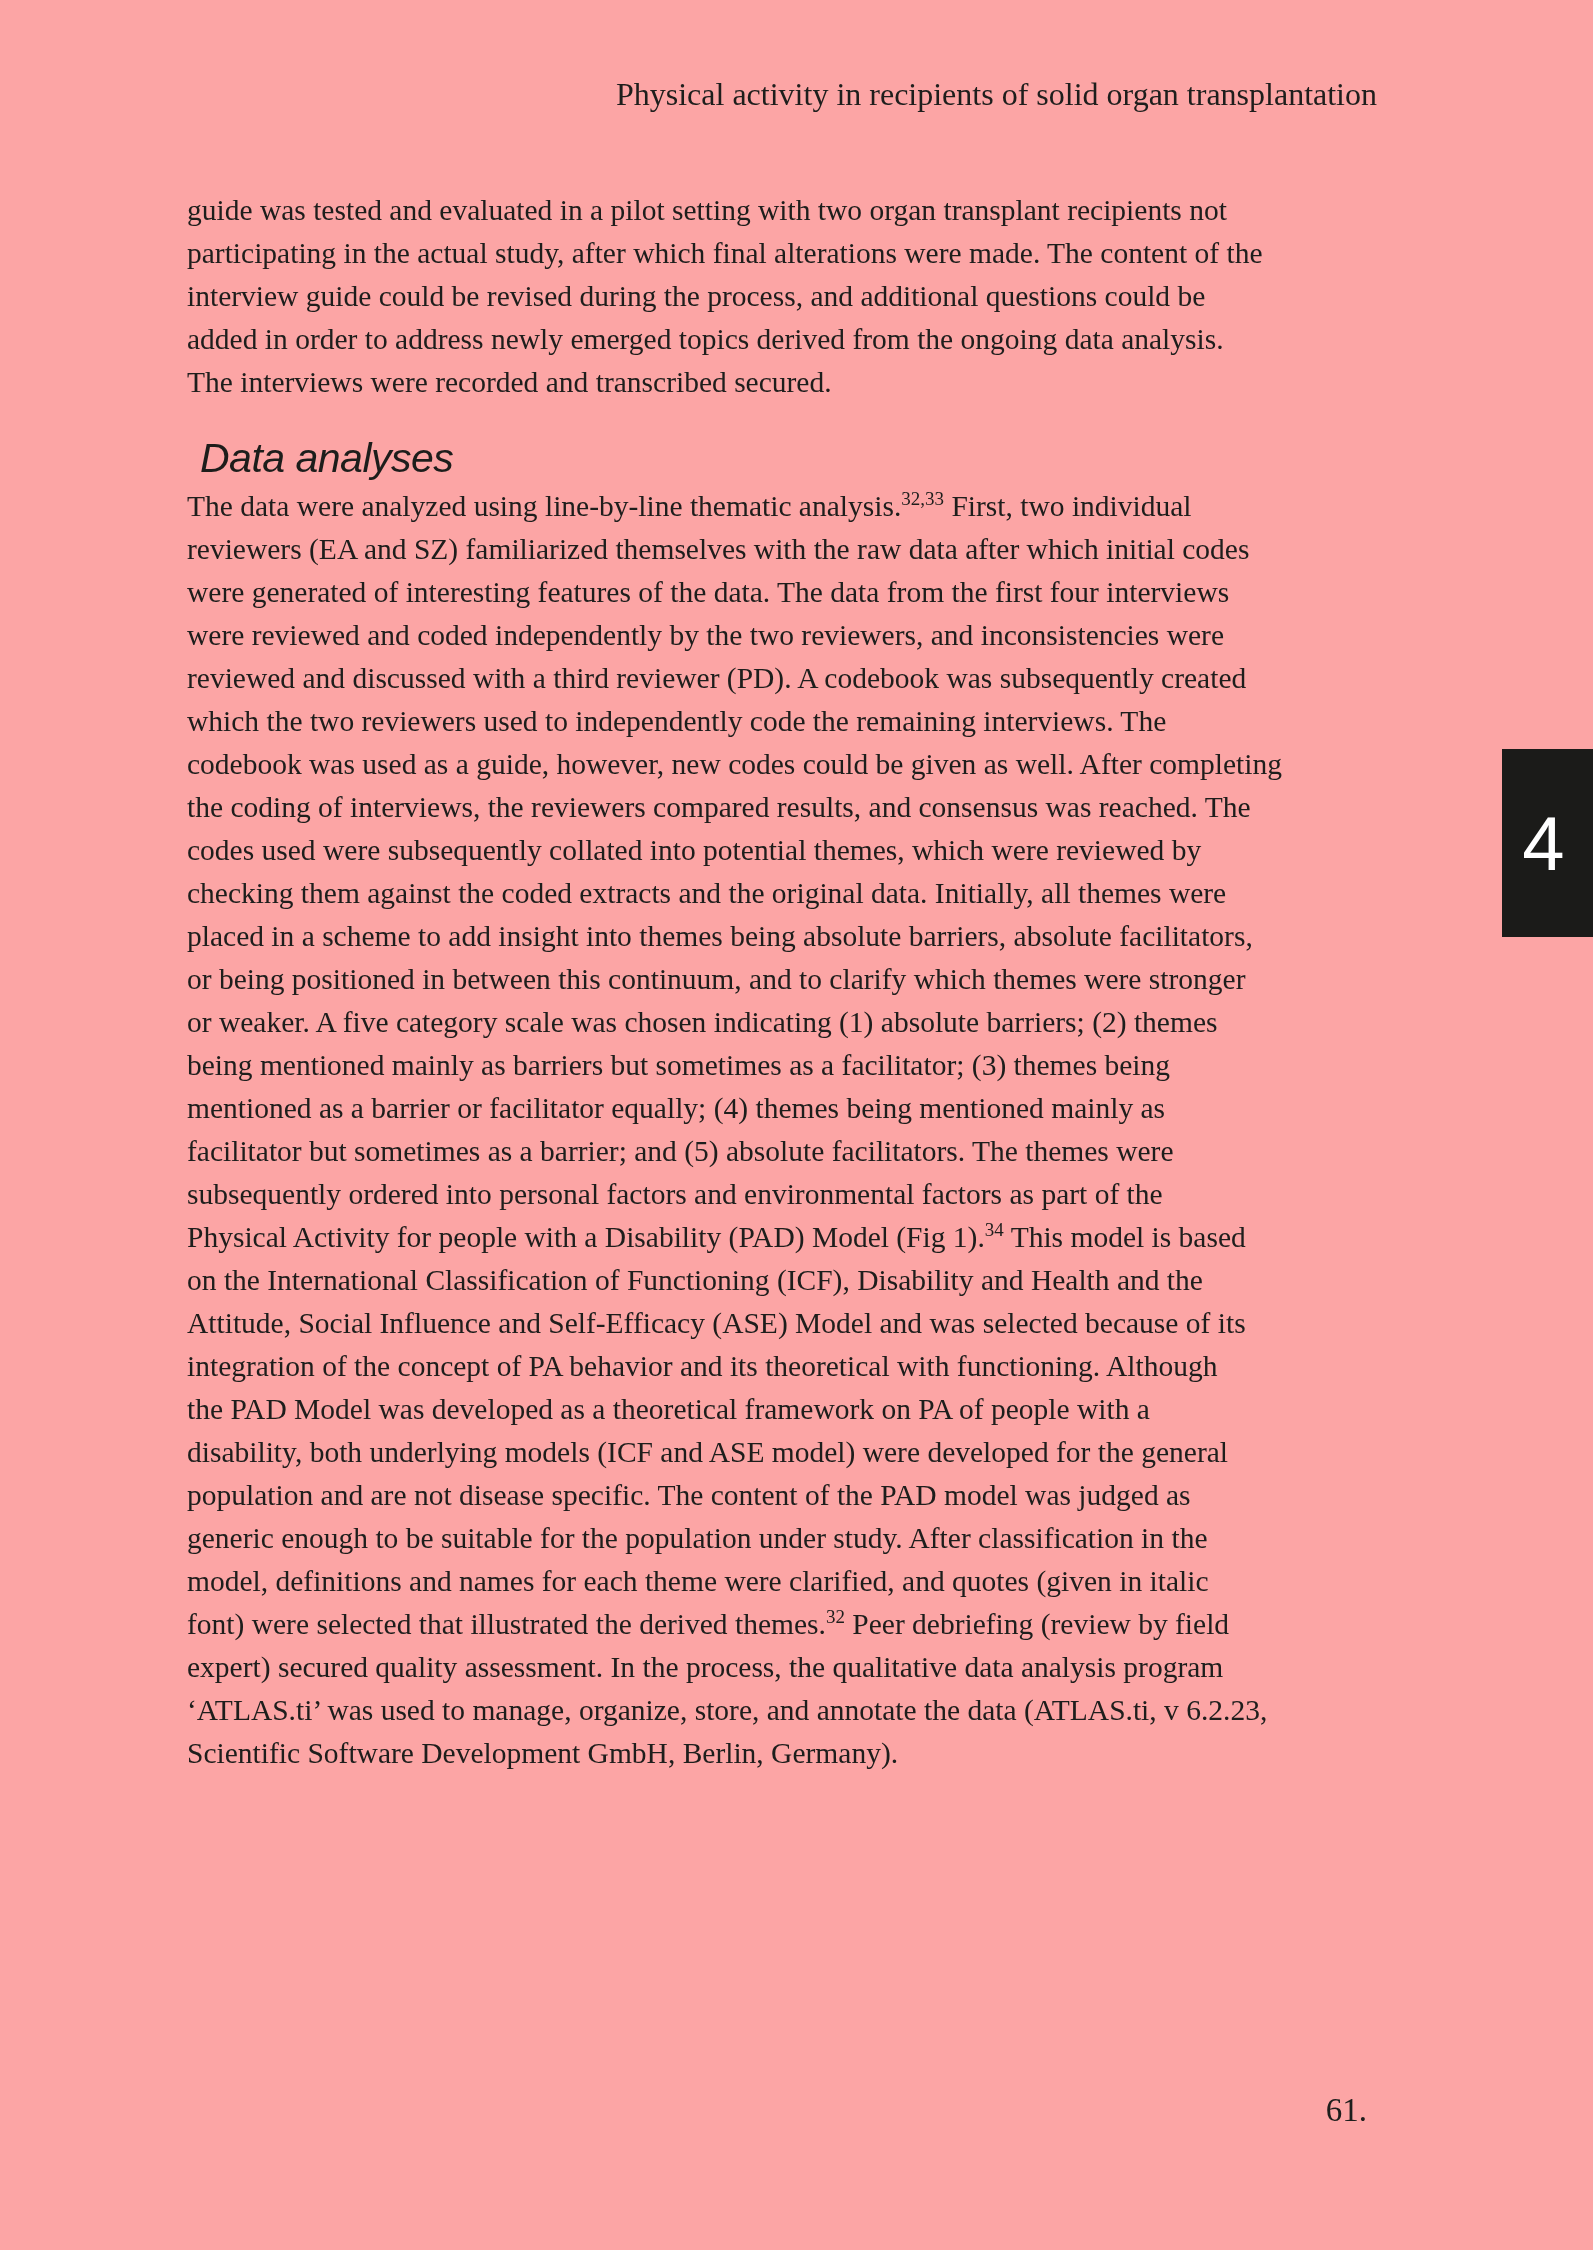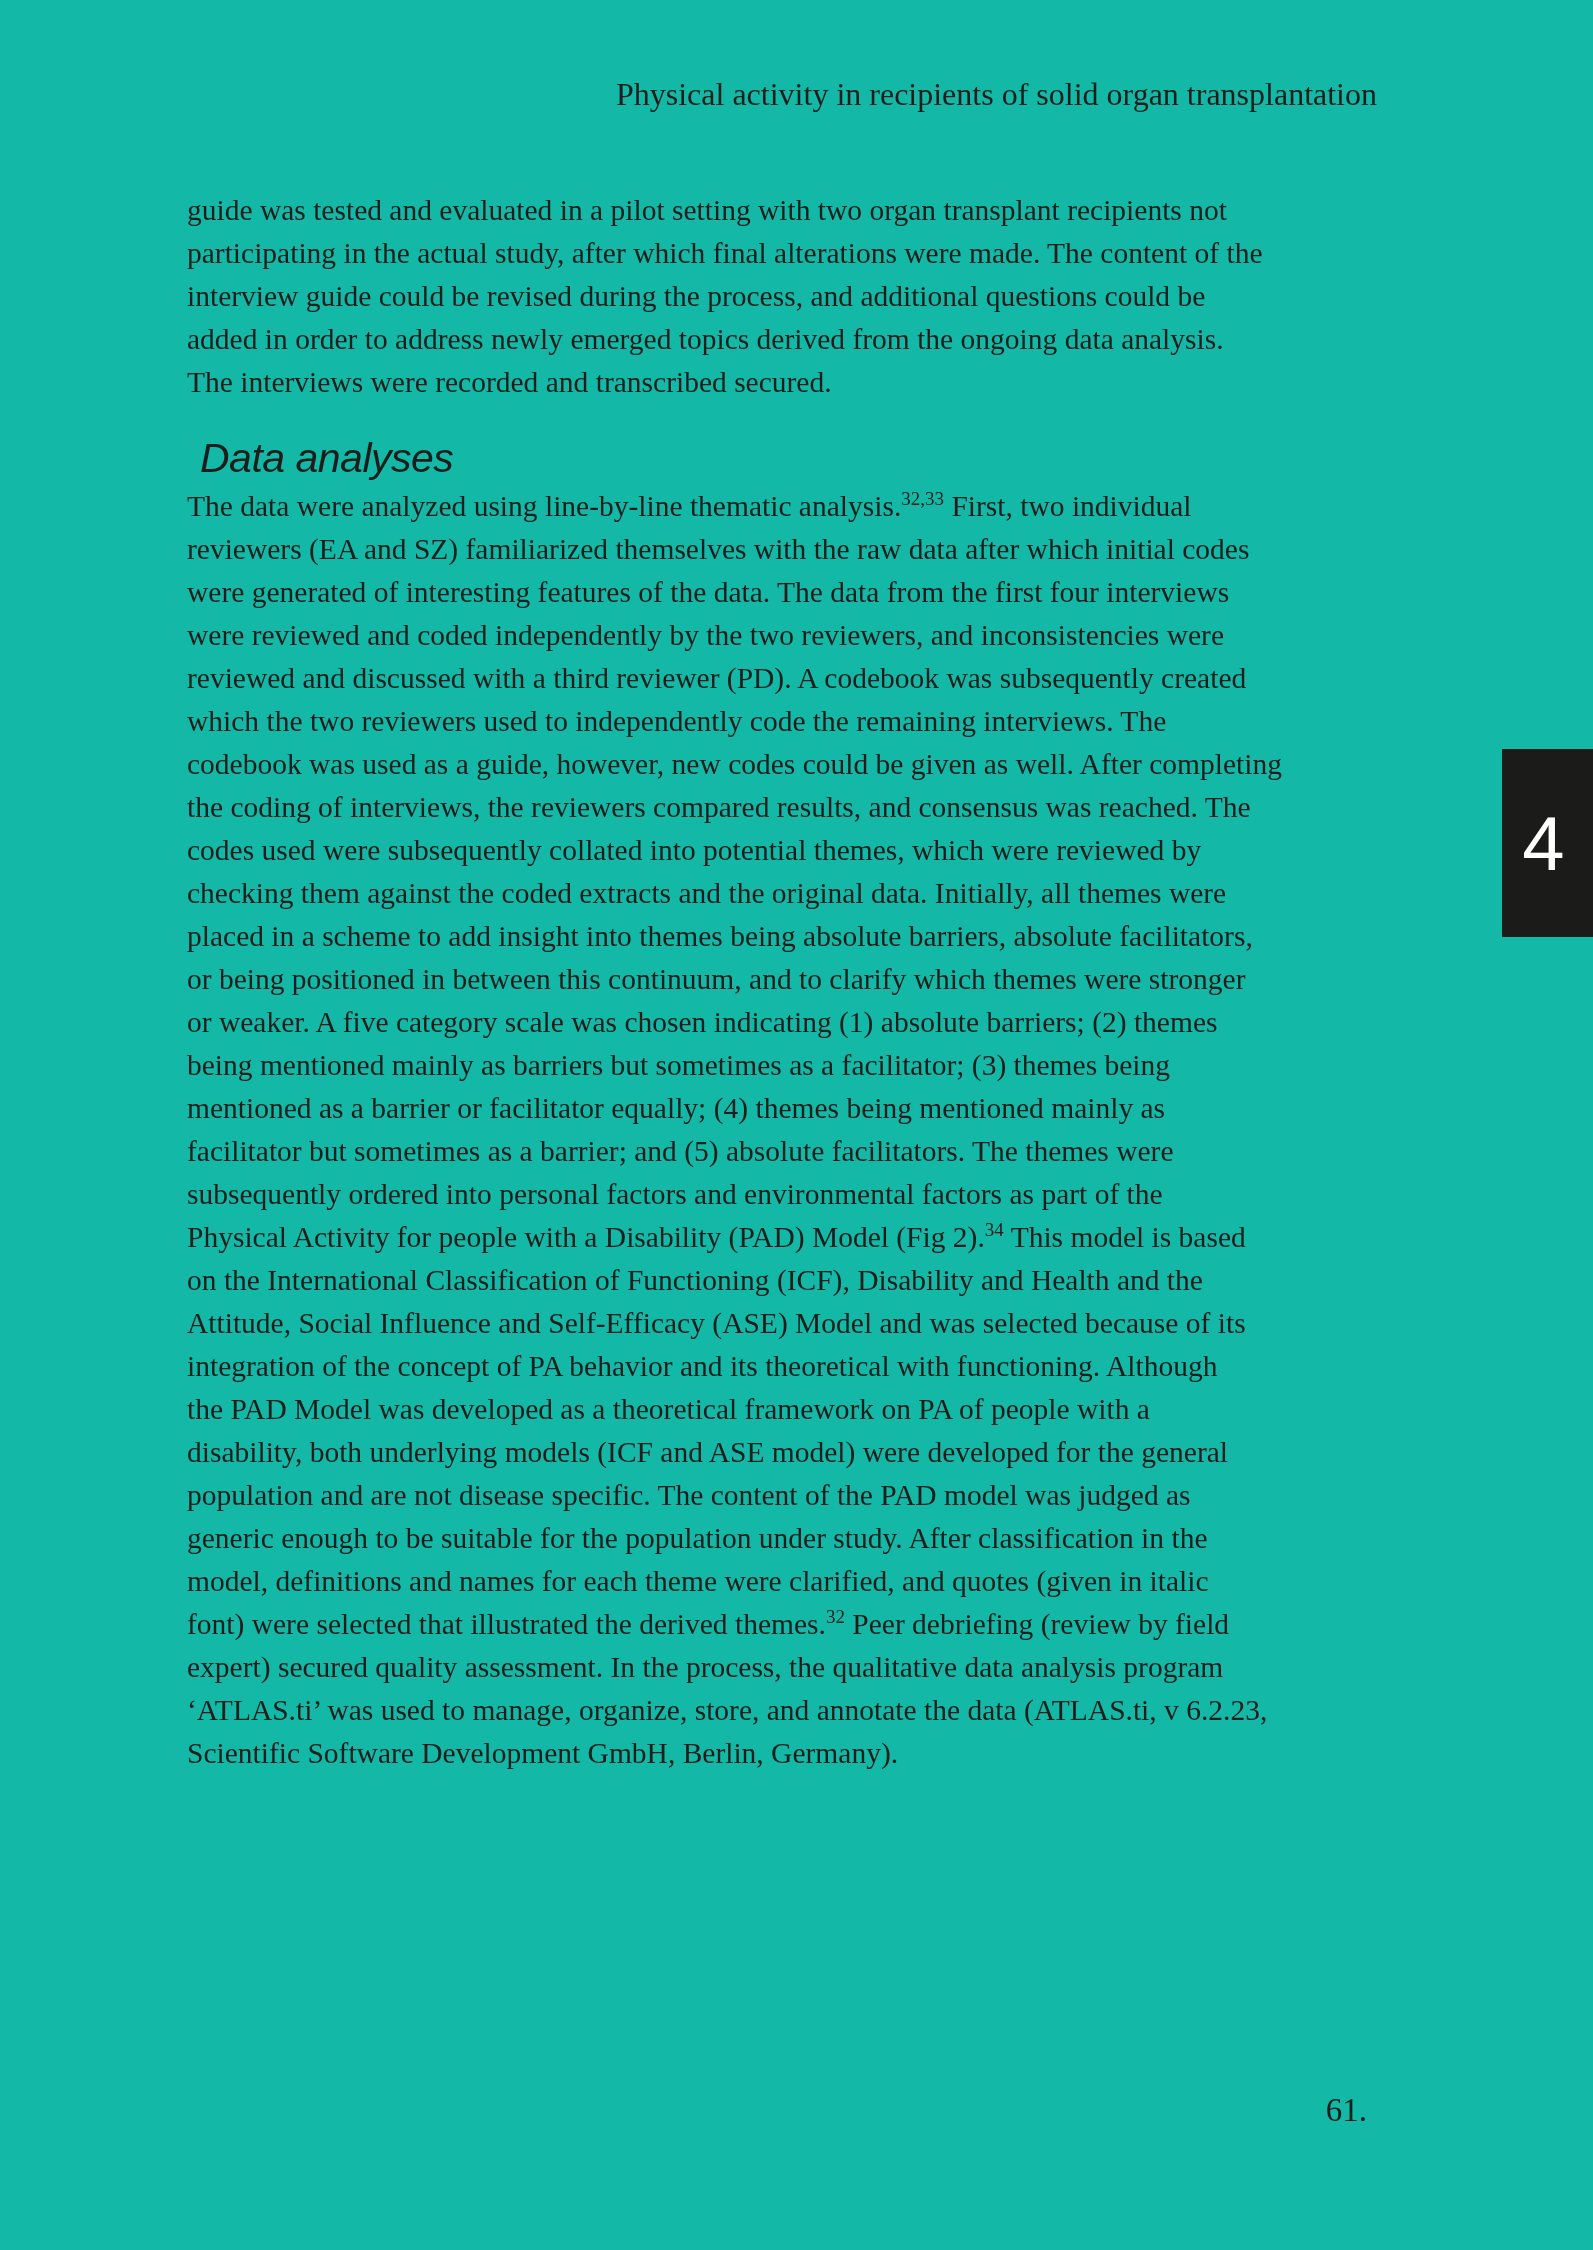--- a/index.html
+++ b/index.html
@@ -4,21 +4,21 @@
 <style>
   html, body {
     margin: 0;
     padding: 0;
     background: #ffffff;
   }
   .page {
     position: relative;
     width: 1593px;
     height: 2250px;
-    background: #14b8a6;
+    background: #fca5a5;
     font-family: "Liberation Serif", serif;
     color: #1e1e1c;
     overflow: hidden;
   }
   .running-header {
     position: absolute;
     top: 76px;
     right: 216px;
     font-size: 32px;
     white-space: nowrap;
@@ -117,21 +117,21 @@
       <div class="line"><span>the coding of interviews, the reviewers compared results, and consensus was reached. The</span></div>
       <div class="line"><span>codes used were subsequently collated into potential themes, which were reviewed by</span></div>
       <div class="line"><span>checking them against the coded extracts and the original data. Initially, all themes were</span></div>
       <div class="line"><span>placed in a scheme to add insight into themes being absolute barriers, absolute facilitators,</span></div>
       <div class="line"><span>or being positioned in between this continuum, and to clarify which themes were stronger</span></div>
       <div class="line"><span>or weaker. A five category scale was chosen indicating (1) absolute barriers; (2) themes</span></div>
       <div class="line"><span>being mentioned mainly as barriers but sometimes as a facilitator; (3) themes being</span></div>
       <div class="line"><span>mentioned as a barrier or facilitator equally; (4) themes being mentioned mainly as</span></div>
       <div class="line"><span>facilitator but sometimes as a barrier; and (5) absolute facilitators. The themes were</span></div>
       <div class="line"><span>subsequently ordered into personal factors and environmental factors as part of the</span></div>
-      <div class="line"><span>Physical Activity for people with a Disability (PAD) Model (Fig 2).</span><sup>34</sup><span> This model is based</span></div>
+      <div class="line"><span>Physical Activity for people with a Disability (PAD) Model (Fig 1).</span><sup>34</sup><span> This model is based</span></div>
       <div class="line"><span>on the International Classification of Functioning (ICF), Disability and Health and the</span></div>
       <div class="line"><span>Attitude, Social Influence and Self-Efficacy (ASE) Model and was selected because of its</span></div>
       <div class="line"><span>integration of the concept of PA behavior and its theoretical with functioning. Although</span></div>
       <div class="line"><span>the PAD Model was developed as a theoretical framework on PA of people with a</span></div>
       <div class="line"><span>disability, both underlying models (ICF and ASE model) were developed for the general</span></div>
       <div class="line"><span>population and are not disease specific. The content of the PAD model was judged as</span></div>
       <div class="line"><span>generic enough to be suitable for the population under study. After classification in the</span></div>
       <div class="line"><span>model, definitions and names for each theme were clarified, and quotes (given in italic</span></div>
       <div class="line"><span>font) were selected that illustrated the derived themes.</span><sup>32</sup><span> Peer debriefing (review by field</span></div>
       <div class="line"><span>expert) secured quality assessment. In the process, the qualitative data analysis program</span></div>

